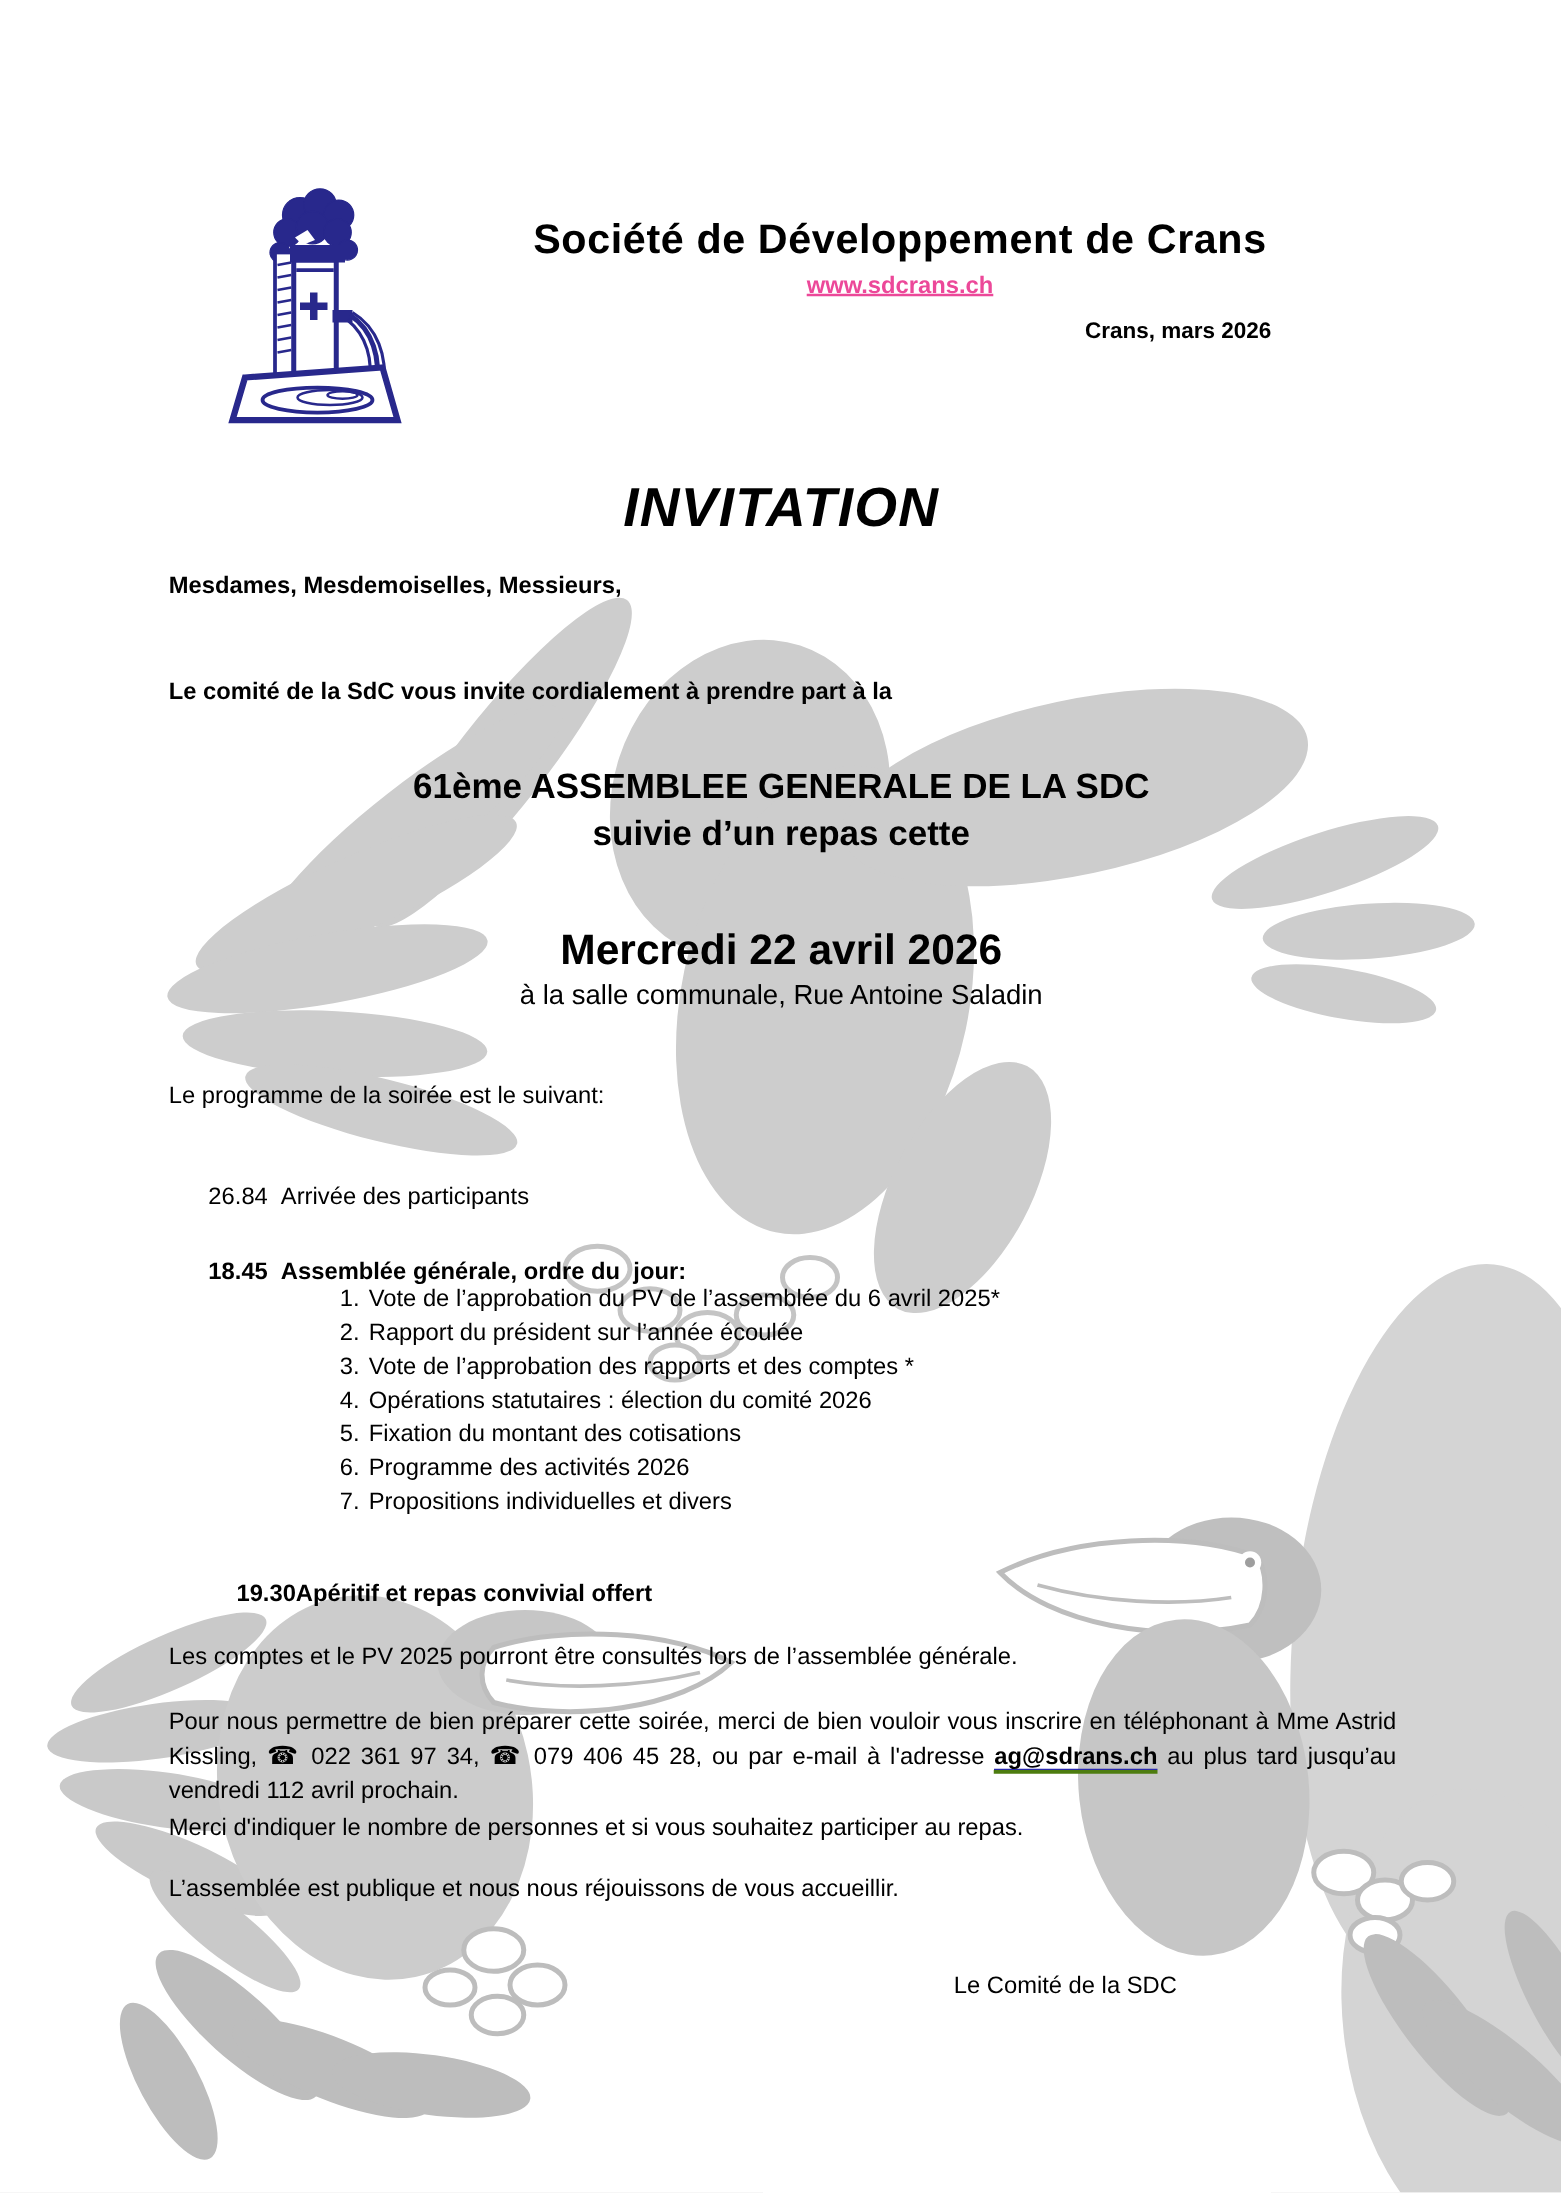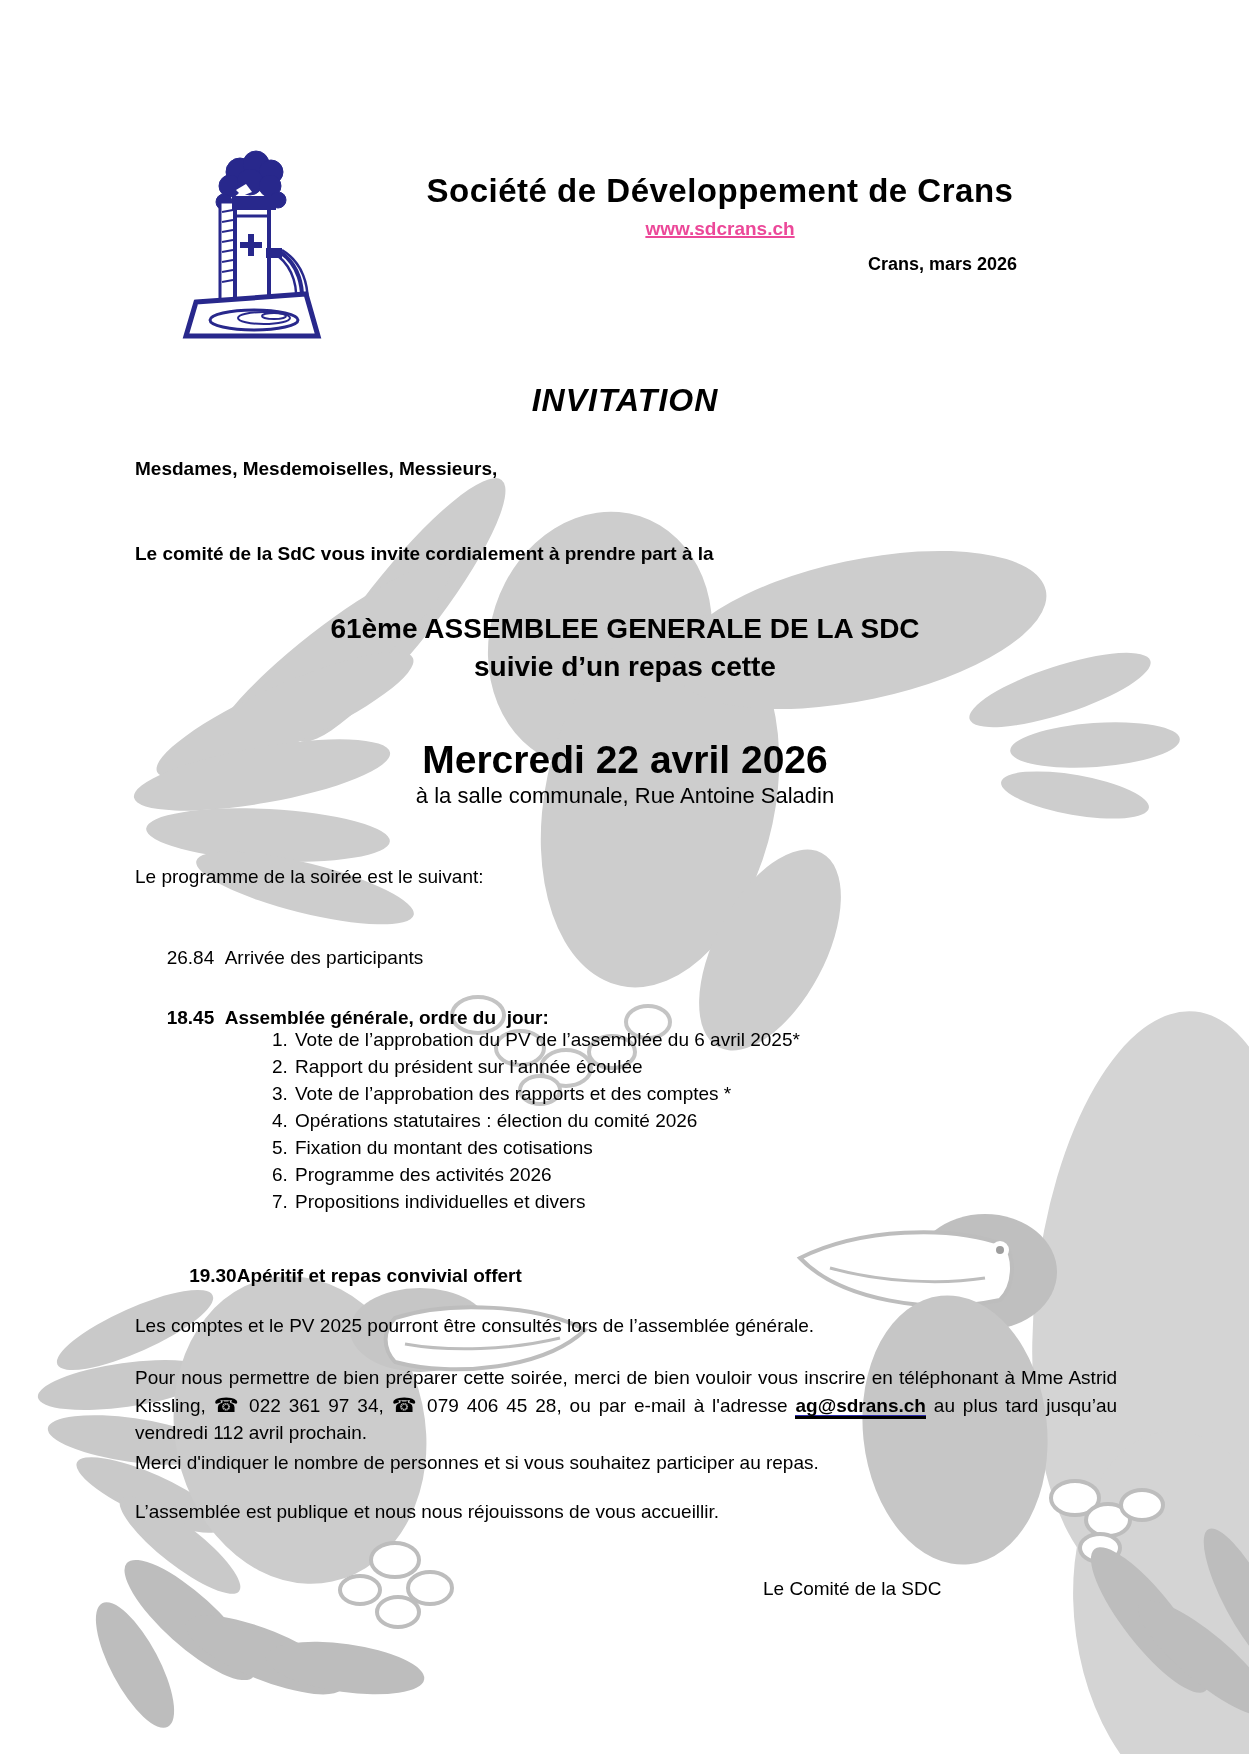--- a/index.html
+++ b/index.html
@@ -25,30 +25,30 @@
   .org-site{
     left:330px;top:218px;width:780px;text-align:center;
     font-size:19px;font-weight:bold;
   }
   .org-site a{color:#ec4899;text-decoration:underline;text-decoration-thickness:2px;cursor:pointer;}
   .dateline{left:868px;top:254px;font-size:18px;font-weight:bold;}
 
   
   .invitation{
     left:135px;top:382px;width:980px;text-align:center;
-    font-size:32px;font-weight:bold;font-style:italic;letter-spacing:1px;
+    font-size:44px;font-weight:bold;font-style:italic;letter-spacing:1px;
   }
   .salutation{left:135px;top:458px;font-size:19px;font-weight:bold;}
   .intro{left:135px;top:543px;font-size:19px;font-weight:bold;}
   .event-title{
     left:135px;top:610px;width:980px;text-align:center;
     font-size:28px;font-weight:bold;line-height:38px;
   }
   .event-when{left:135px;top:740px;width:980px;text-align:center;}
-  .event-date{font-size:39px;font-weight:bold;line-height:40px;text-align:center;}
+  .event-date{font-size:34px;font-weight:bold;line-height:40px;text-align:center;}
   .event-loc{font-size:22px;line-height:32px;}
 
   
   .body-text{font-size:19px;}
   .program-intro{left:135px;top:866px;}
   .prog-row{left:135px;top:0;white-space:pre-wrap;}
   .row-arrival{top:925px;}
   .row-assembly{top:985px;font-weight:bold;}
   .row-apero{top:1243px;font-weight:bold;}
   .prog-time{display:inline-block;min-width:58px;}
@@ -62,21 +62,21 @@
 
   .note{left:135px;top:1315px;}
   .registration{
     left:135px;top:1364px;width:982px;
     text-align:justify;line-height:27.5px;margin:0;
   }
   .reg2{left:135px;top:1449px;width:982px;margin:0;line-height:27.5px;}
   .tel{font-size:20px;}
   .email{
     font-weight:bold;
-    border-bottom:3px solid #000000;
+    border-bottom:3px solid #4d7c0f;
     box-shadow:inset 0 -1px 0 #2a2ab0;
     cursor:pointer;
   }
   .closing{left:135px;top:1501px;}
   .signature{left:763px;top:1578px;font-size:19px;}
 
   .logo{left:178px;top:150px;width:150px;height:190px;}
 </style>
 </head>
 <body>

